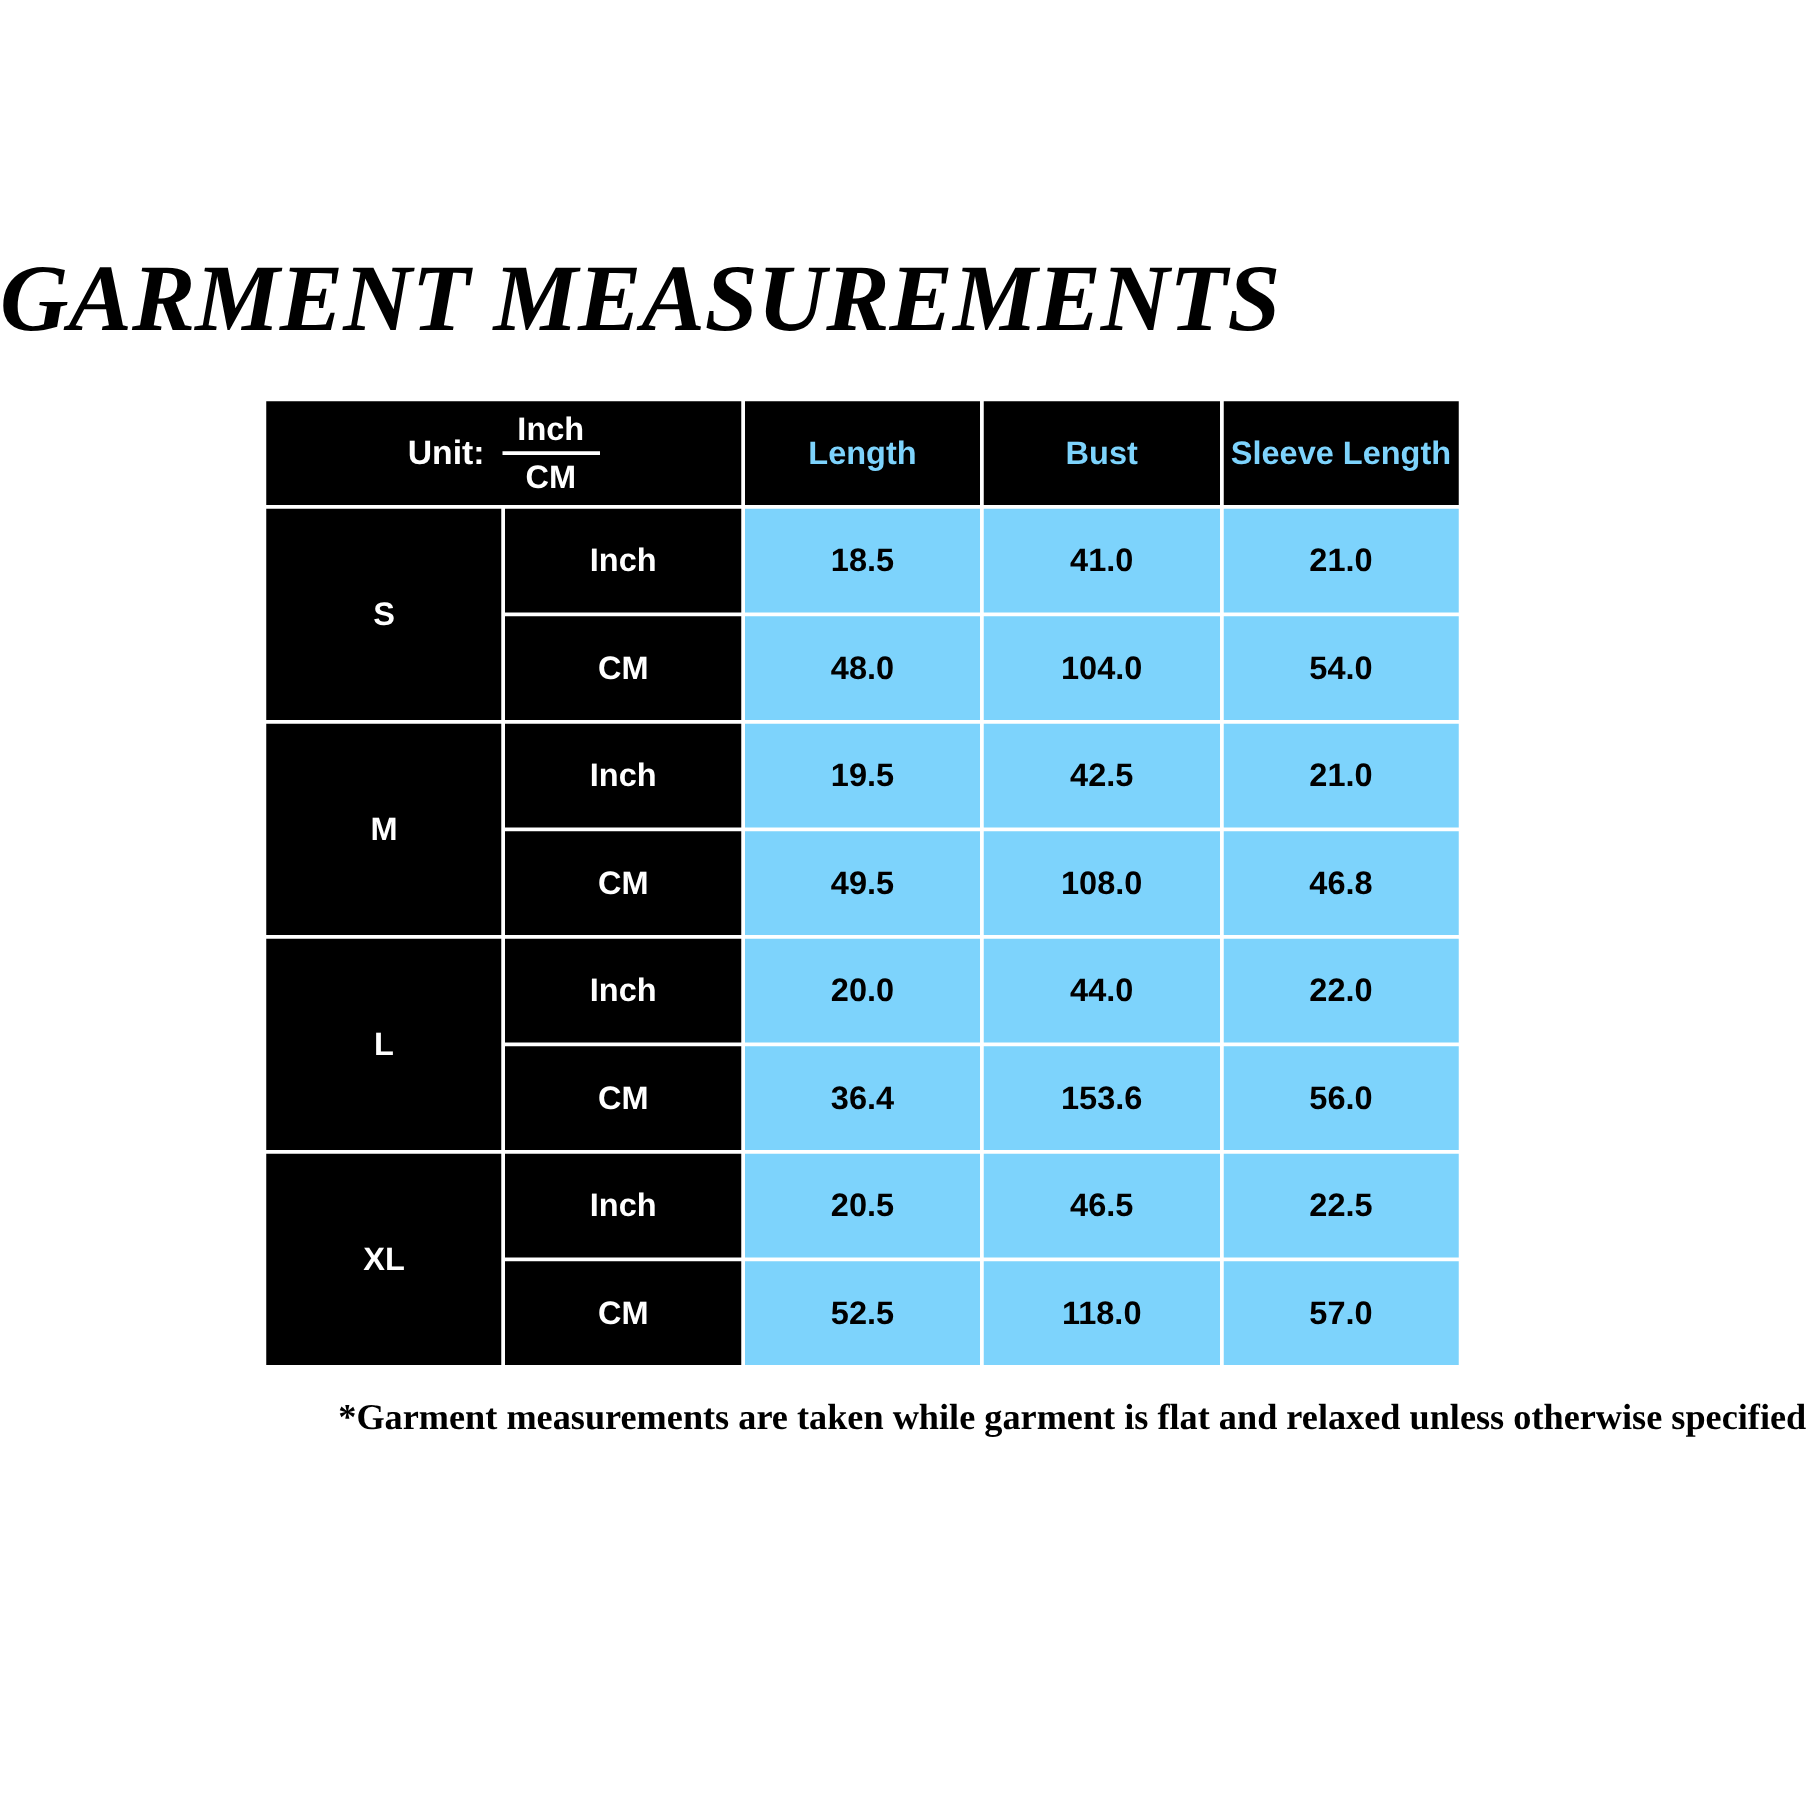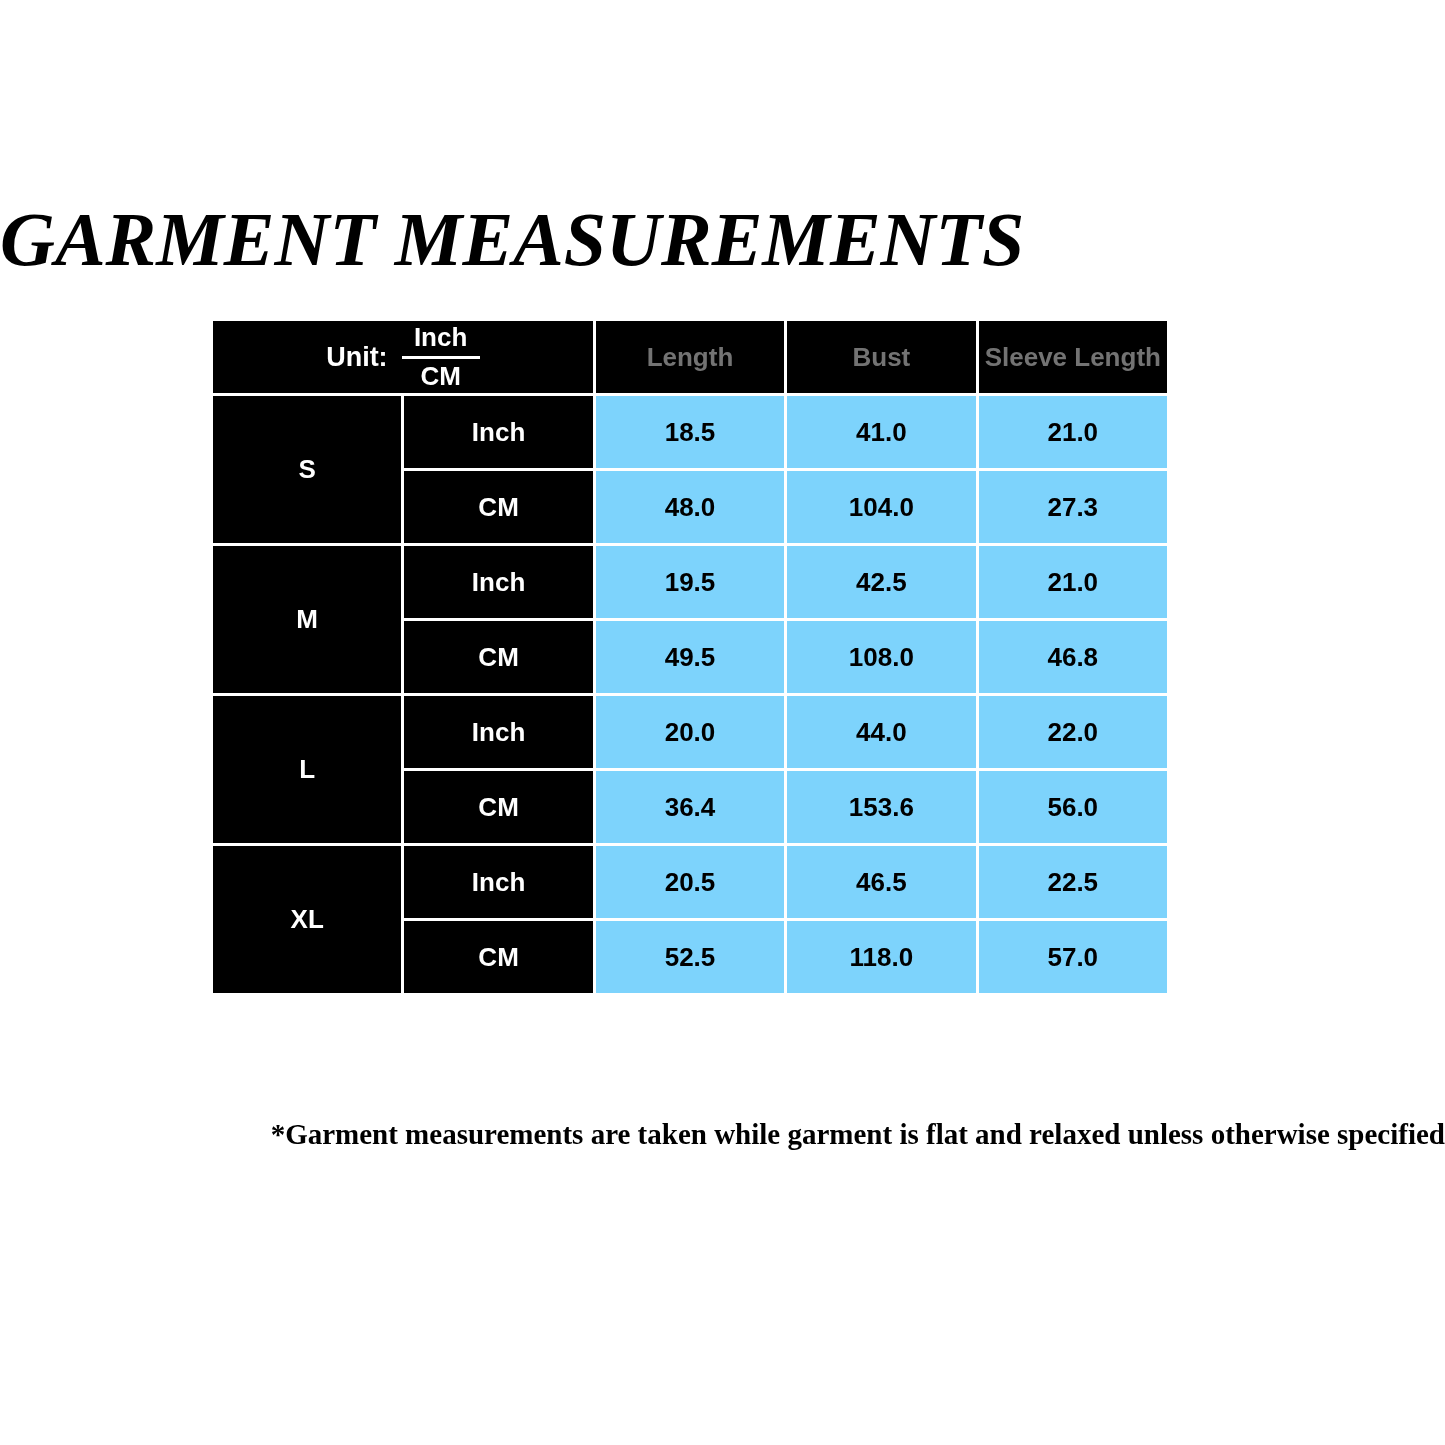--- a/index.html
+++ b/index.html
@@ -51,26 +51,26 @@
     table-layout: fixed;
   }
 
   table.size-table td {
     padding: 0;
     margin: 0;
     text-align: center;
     vertical-align: middle;
     font-size: 26px;
     font-weight: bold;
-    height: 72px;
+    height: 83px;
   }
 
   td.hdr {
     background: #000000;
-    color: #737373;
+    color: #7dd3fc;
     font-size: 27px;
     height: 150px;
   }
 
   td.hdr-unit {
     background: #000000;
     color: #ffffff;
     height: 150px;
   }
 
@@ -174,21 +174,21 @@
           <td class="size-cell" rowspan="2">S</td>
           <td class="unit-cell">Inch</td>
           <td class="val">18.5</td>
           <td class="val">41.0</td>
           <td class="val">21.0</td>
         </tr>
         <tr>
           <td class="unit-cell">CM</td>
           <td class="val">48.0</td>
           <td class="val">104.0</td>
-          <td class="val">27.3</td>
+          <td class="val">54.0</td>
         </tr>
 
         <tr>
           <td class="size-cell" rowspan="2">M</td>
           <td class="unit-cell">Inch</td>
           <td class="val">19.5</td>
           <td class="val">42.5</td>
           <td class="val">21.0</td>
         </tr>
         <tr>

